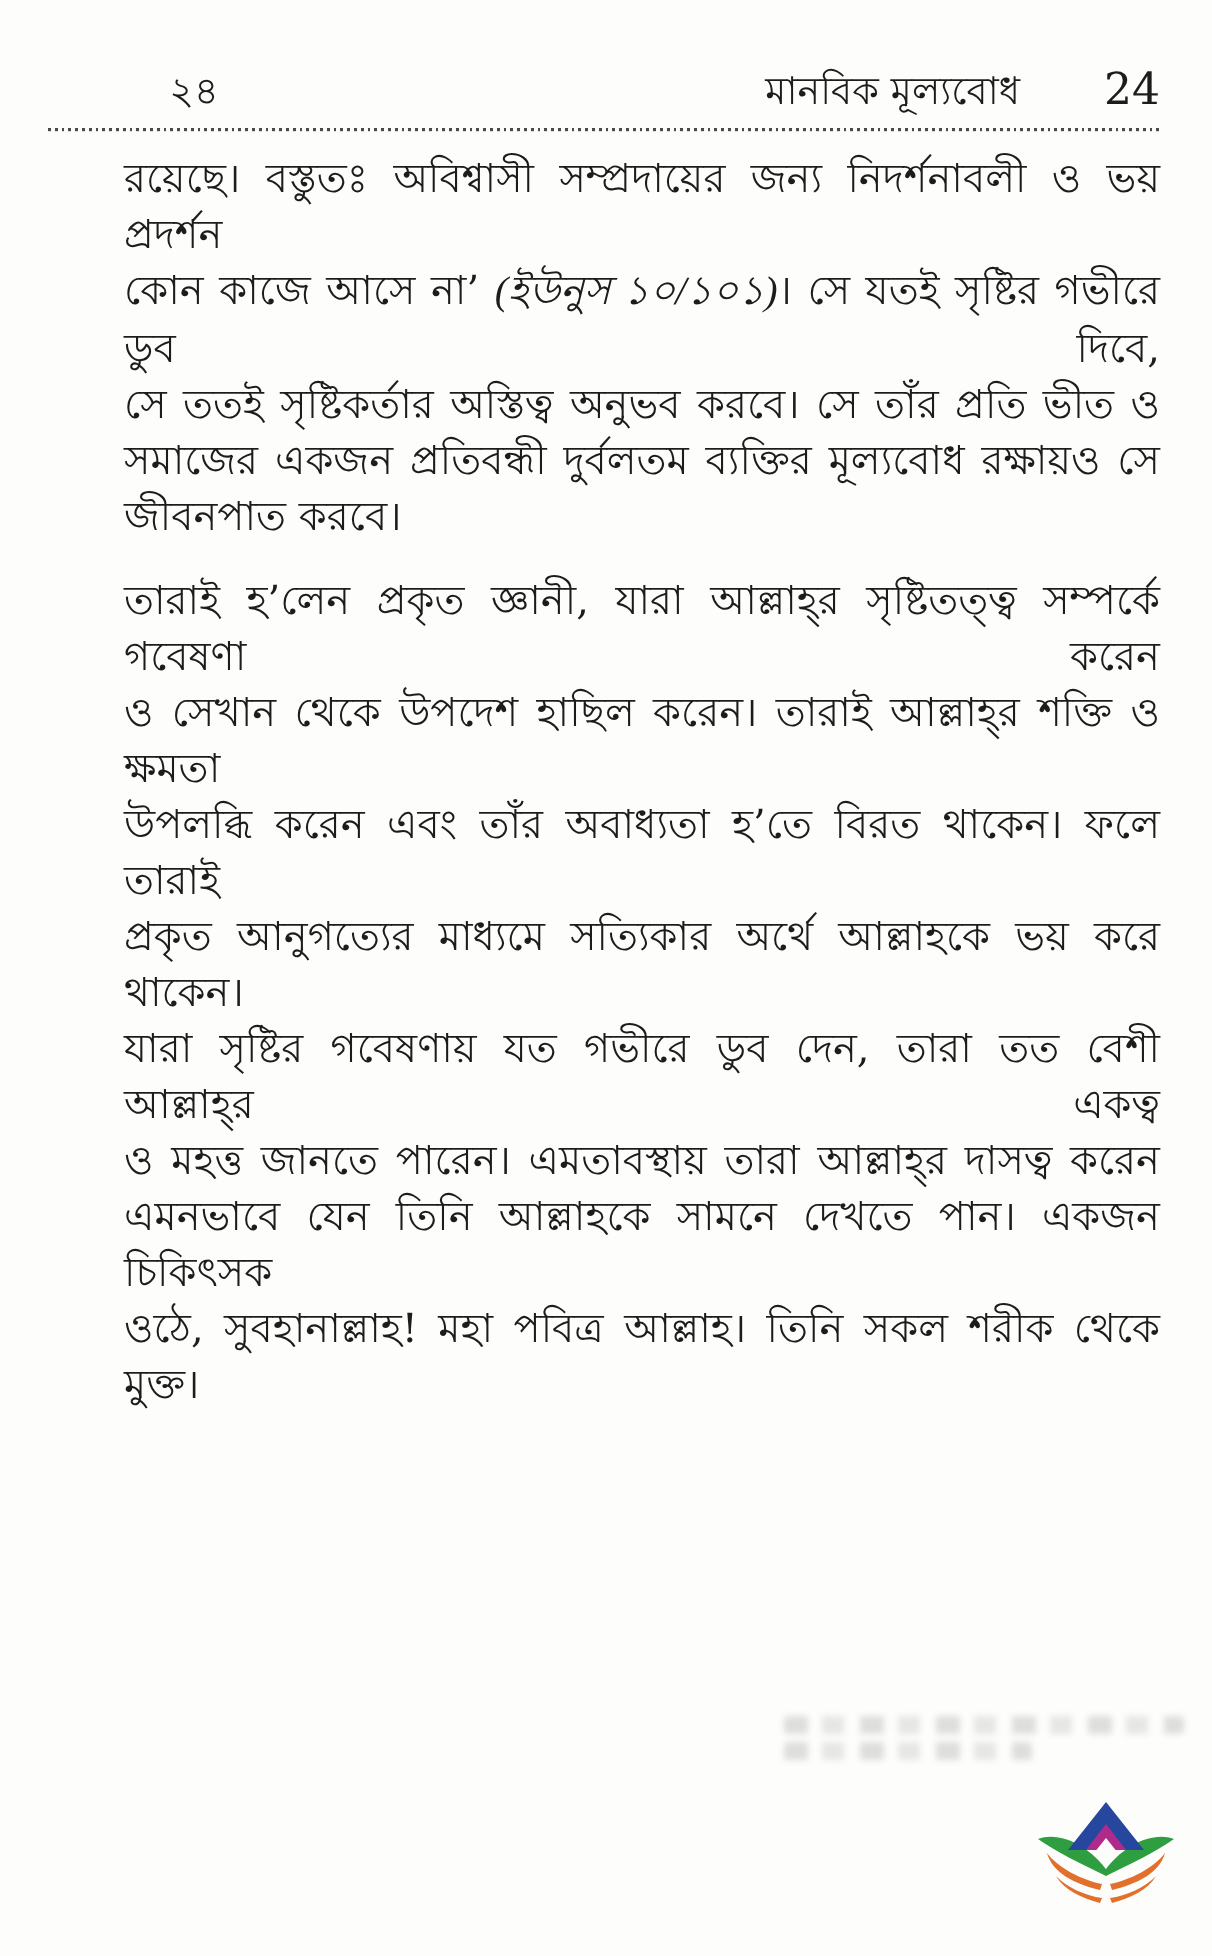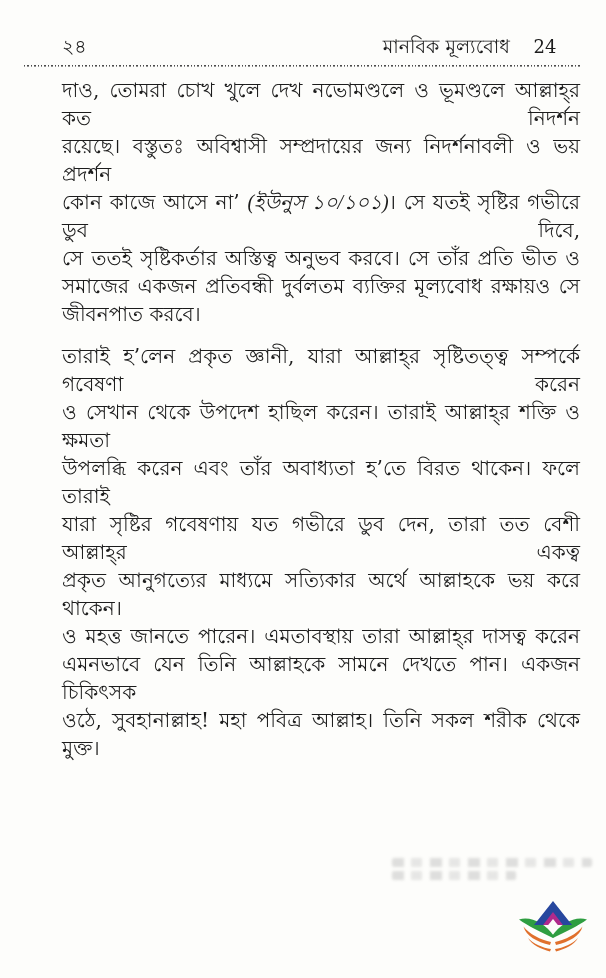--- a/index.html
+++ b/index.html
@@ -18,23 +18,23 @@
   .page-inner {
     padding: 34px 26px 0 62px; 
   }
   
   .running-head {
     display: flex;
     align-items: baseline;
     font-size: 19px;
     line-height: 24px;
   }
-  .running-head .pagenum-bn { width: 70px; text-align: left; }
+  .running-head .pagenum-bn { width: 70px; text-align: center; }
   .running-head .head-title { flex: 1; text-align: right; }
-  .running-head .pagenum-en { width: 70px; text-align: center; font-size: 18px; }
+  .running-head .pagenum-en { width: 70px; text-align: right; font-size: 22px; }
   .head-rule {
     margin-top: 5px;
     margin-left: -38px; 
     height: 3px;
     background:
       repeating-linear-gradient(to right, #4a4a4a 0 1.4px, transparent 1.4px 3.4px);
     background-size: 100% 1.6px;
     background-repeat: no-repeat;
     background-position: 0 1px;
   }
@@ -89,33 +89,32 @@
 
     <div class="running-head">
       <span class="pagenum-bn">২৪</span>
       <span class="head-title">মানবিক মূল্যবোধ</span>
       <span class="pagenum-en">24</span>
     </div>
     <div class="head-rule"></div>
 
     <div class="page-body">
         <div class="paragraph">
-          <div class="line"><span class="seg-bn">দাও, তোমরা চোখ খুলে দেখ নভোমণ্ডলে ও ভূমণ্ডলে আল্লাহ্‌র কত নিদর্শন</span></div>
           <div class="line"><span class="seg-bn">রয়েছে। বস্তুতঃ অবিশ্বাসী সম্প্রদায়ের জন্য নিদর্শনাবলী ও ভয় প্রদর্শন</span></div>
           <div class="line"><span class="seg-bn">কোন কাজে আসে না’ </span><span class="seg-it">(ইউনুস ১০/১০১)</span><span class="seg-bn">। সে যতই সৃষ্টির গভীরে ডুব দিবে,</span></div>
           <div class="line"><span class="seg-bn">সে ততই সৃষ্টিকর্তার অস্তিত্ব অনুভব করবে। সে তাঁর প্রতি ভীত ও</span></div>
           <div class="line"><span class="seg-bn">সমাজের একজন প্রতিবন্ধী দুর্বলতম ব্যক্তির মূল্যবোধ রক্ষায়ও সে</span></div>
           <div class="line last"><span class="seg-bn">জীবনপাত করবে।</span></div>
         </div>
         <div class="paragraph gap">
           <div class="line"><span class="seg-bn">তারাই হ’লেন প্রকৃত জ্ঞানী, যারা আল্লাহ্‌র সৃষ্টিতত্ত্ব সম্পর্কে গবেষণা করেন</span></div>
           <div class="line"><span class="seg-bn">ও সেখান থেকে উপদেশ হাছিল করেন। তারাই আল্লাহ্‌র শক্তি ও ক্ষমতা</span></div>
           <div class="line"><span class="seg-bn">উপলব্ধি করেন এবং তাঁর অবাধ্যতা হ’তে বিরত থাকেন। ফলে তারাই</span></div>
+          <div class="line"><span class="seg-bn">প্রকৃত আনুগত্যের মাধ্যমে সত্যিকার অর্থে আল্লাহকে ভয় করে থাকেন।</span></div>
           <div class="line"><span class="seg-bn">যারা সৃষ্টির গবেষণায় যত গভীরে ডুব দেন, তারা তত বেশী আল্লাহ্‌র একত্ব</span></div>
-          <div class="line"><span class="seg-bn">প্রকৃত আনুগত্যের মাধ্যমে সত্যিকার অর্থে আল্লাহকে ভয় করে থাকেন।</span></div>
           <div class="line"><span class="seg-bn">ও মহত্ত জানতে পারেন। এমতাবস্থায় তারা আল্লাহ্‌র দাসত্ব করেন</span></div>
           <div class="line"><span class="seg-bn">এমনভাবে যেন তিনি আল্লাহকে সামনে দেখতে পান। একজন চিকিৎসক</span></div>
           <div class="line"><span class="seg-bn">ওঠে, সুবহানাল্লাহ! মহা পবিত্র আল্লাহ। তিনি সকল শরীক থেকে মুক্ত।</span></div>
         </div>
       </div>
 
   </div>
 
   <div class="bleed-artifact">
     <div class="bar1"></div>

